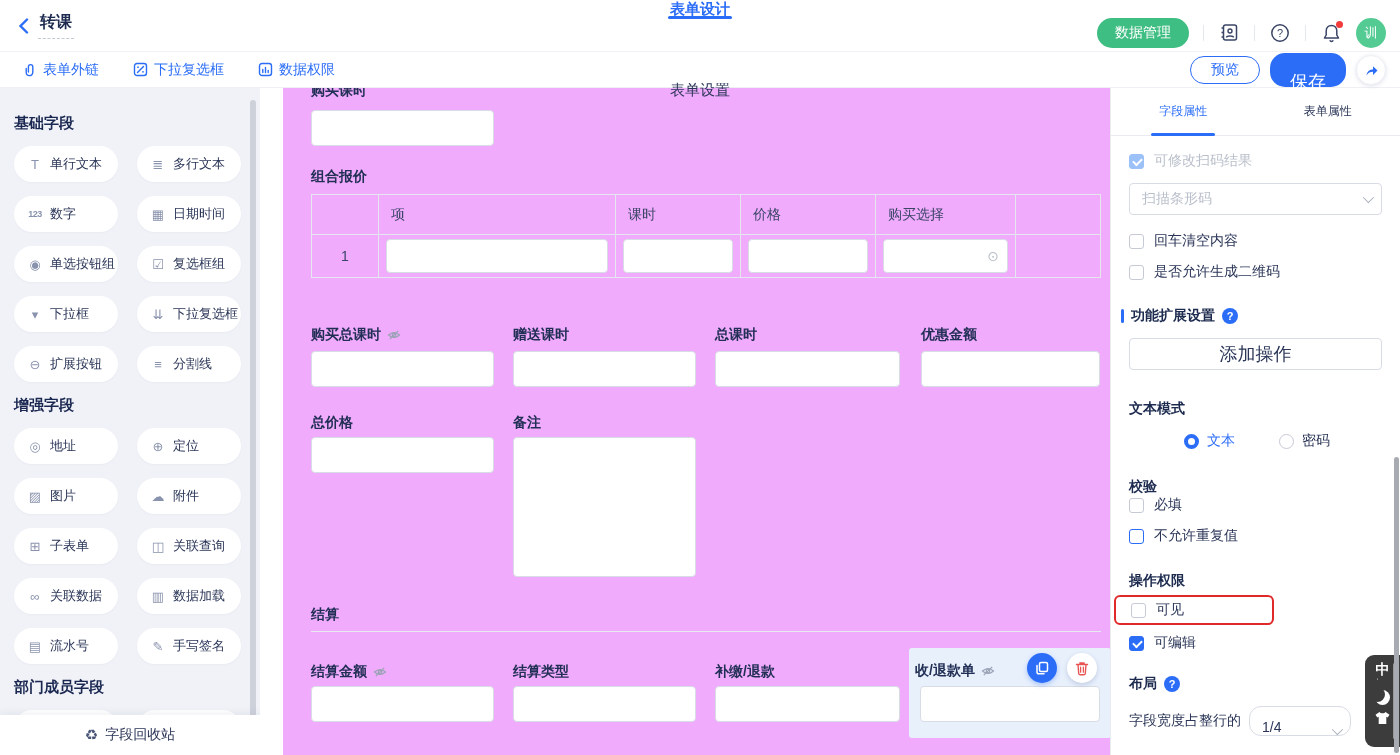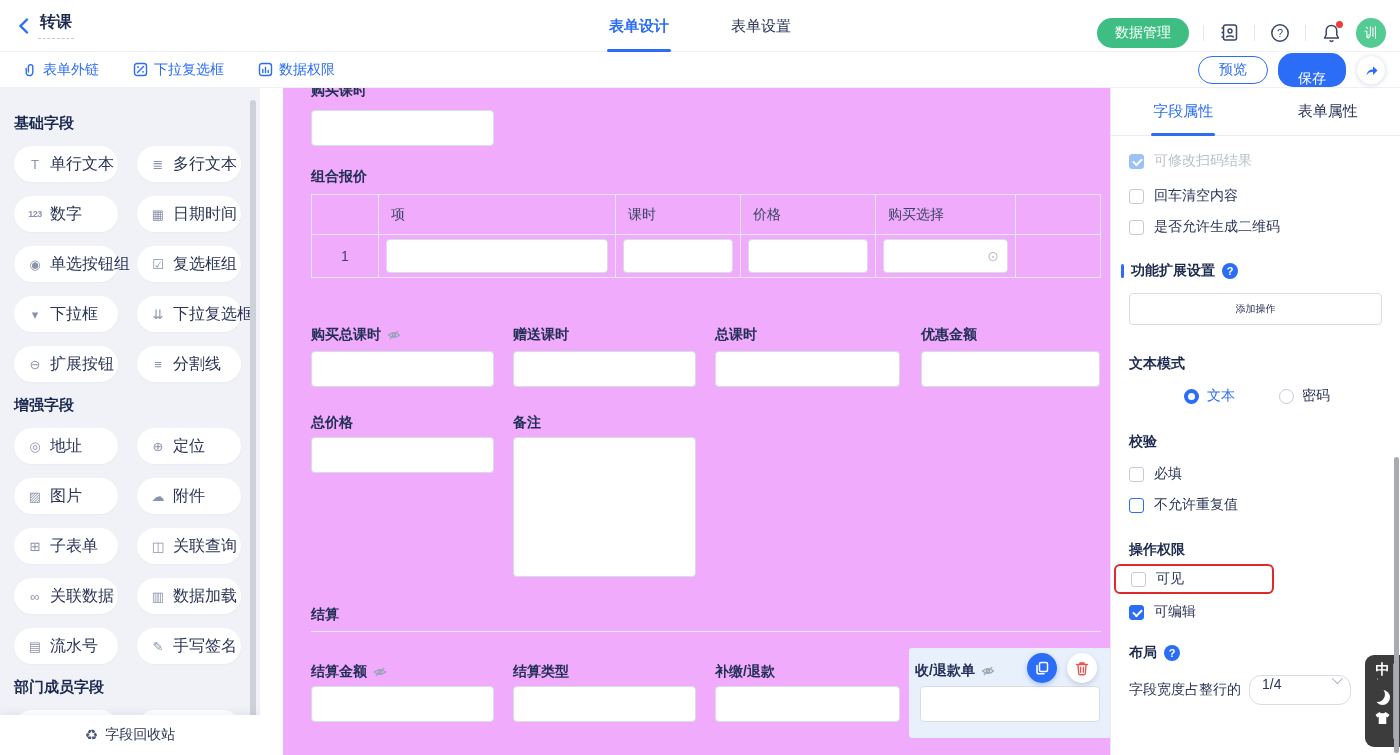--- a/index.html
+++ b/index.html
@@ -4,49 +4,49 @@
 <style>
   * { margin:0; padding:0; box-sizing:border-box; }
   html,body { width:1400px; height:755px; overflow:hidden; }
   body { font-family:"Liberation Sans","DejaVu Sans",sans-serif; background:#fff; position:relative; color:#243158; font-size:14px; }
 
   
   .header { position:absolute; left:0; top:0; width:1400px; height:52px; background:#fff; border-bottom:1px solid #f0f1f5; display:flex; align-items:center; z-index:30; }
   .back { display:flex; align-items:center; gap:9px; margin-left:18px; cursor:pointer; }
   .back svg { display:block; }
   .doc-title { font-size:16px; font-weight:bold; color:#1d2b4f; border-bottom:1px dashed #c3c8d3; padding:0 2px 5px 2px; }
-  .header-tabs { position:absolute; left:50%; top:0; transform:translateX(-50%); height:52px; display:flex; gap:62px; }
+  .header-tabs { position:absolute; left:50%; top:0; transform:translateX(-50%); height:52px; display:flex; gap:62px;flex-direction:column; }
   .h-tab { height:52px; display:flex; align-items:center; font-size:15px; color:#2a3557; position:relative; cursor:pointer; }
   .h-tab.active { color:#2b6df6; font-weight:bold; }
   .h-tab.active:after { content:""; position:absolute; left:50%; transform:translateX(-50%); bottom:0; width:64px; height:3px; background:#2b6df6; border-radius:2px; }
   .header-right { position:absolute; right:14px; top:0; height:65px; display:flex; align-items:center; gap:14px; }
   .btn-green { background:#3fbe83; color:#fff; border:none; height:30px; padding:0 18px; border-radius:16px; font-size:14px; cursor:pointer; }
   .h-divider { width:1px; height:16px; background:#e4e7ee; }
   .h-icon { width:22px; height:22px; display:flex; align-items:center; justify-content:center; position:relative; cursor:pointer; }
   .red-dot { position:absolute; top:-1px; right:-1px; width:7px; height:7px; border-radius:50%; background:#f23c3c; }
   .avatar { width:30px; height:30px; border-radius:50%; background:#55cb94; color:#fff; font-size:13px; display:flex; align-items:center; justify-content:center; cursor:pointer; }
 
   
   .toolbar { position:absolute; left:0; top:52px; width:1400px; height:36px; background:#fff; border-bottom:1px solid #eef0f4; display:flex; align-items:center; z-index:29; }
   .t-links { display:flex; gap:34px; margin-left:22px; }
   .t-link { display:flex; align-items:center; gap:6px; color:#2b6df6; font-size:14px; cursor:pointer; }
   .t-right { position:absolute; right:14px; display:flex; align-items:center; gap:10px; }
   .btn-preview { height:28px; padding:0 20px; border-radius:15px; border:1px solid #2b6df6; color:#2b6df6; background:#fff; font-size:14px; cursor:pointer; }
-  .btn-save { height:28px; padding:17px 20px; border-radius:15px; border:none; color:#fff; background:#2b6df6; font-size:14px; cursor:pointer; }
+  .btn-save { height:28px; padding:17px 20px; border-radius:15px; border:none; color:#fff; background:#2b6df6; font-size:18px; cursor:pointer; }
   .btn-share { width:30px; height:30px; border-radius:50%; background:#fff; border:1px solid #eef0f5; box-shadow:0 1px 4px rgba(40,60,120,.15); display:flex; align-items:center; justify-content:center; cursor:pointer; }
 
   
   .sidebar { position:absolute; left:0; top:88px; width:260px; height:667px; background:#f0f2f7; overflow:hidden; }
   .sb-inner { padding:14px 16px 0 14px; }
   .sb-title { font-size:15px; font-weight:bold; color:#1a2750; margin:12px 0 13px 0; }
   .pill-row { display:flex; gap:19px; margin-bottom:14px; }
   .pill { width:104px; height:36px; background:#fff; border-radius:18px; display:flex; align-items:center; padding-left:13px; gap:7px; cursor:pointer; box-shadow:0 1px 2px rgba(60,80,130,.04); }
   .pill .pi { color:#8a93ad; font-size:13px; width:16px; text-align:center; flex:0 0 auto; }
   .pill .pi.num { font-size:9px; font-weight:bold; letter-spacing:-0.5px; }
-  .pill .pl { color:#2a3557; font-size:16px; white-space:nowrap; }
+  .pill .pl { color:#2a3557; font-size:13px; white-space:nowrap; }
   .sb-scroll { position:absolute; left:250px; top:12px; width:6px; height:656px; border-radius:3px; background:#cdd1da; }
   .recycle { position:absolute; left:0; bottom:0; width:260px; height:40px; background:#fff; box-shadow:0 -2px 8px rgba(60,80,130,.08); display:flex; align-items:center; justify-content:center; gap:7px; color:#2a3557; font-size:14px; cursor:pointer; }
   .recycle .ri { color:#5b6residual480; }
 
   
   .canvas { position:absolute; left:260px; top:88px; width:850px; height:667px; background:#f0abfc; overflow:hidden;margin-left:23px; }
   .f-label { position:absolute; font-weight:bold; color:#222f55; font-size:14px; display:flex; align-items:center; gap:6px; }
   .ibox { position:absolute; background:#fff; border:1px solid #d8dce5; border-radius:4px; }
   .gtable { position:absolute; left:28px; top:106px; width:790px; border:1px solid #e4e7ed; display:grid; grid-template-columns:67px 237px 125px 135px 140px 84px; }
   .gcell { border-right:1px solid #e4e7ed; height:40px; display:flex; align-items:center; padding-left:12px; color:#3a4566; font-size:14px; }
@@ -61,46 +61,46 @@
   .sel-field .f-label { left:6px; top:14px; }
   .sel-field .ibox { left:11px; top:38px; width:180px; height:36px; }
   .act-btn { position:absolute; top:5px; width:30px; height:30px; border-radius:50%; display:flex; align-items:center; justify-content:center; cursor:pointer; }
   .act-copy { left:118px; background:#2b6df6; box-shadow:0 2px 5px rgba(43,109,246,.35); }
   .act-del { left:158px; background:#fff; box-shadow:0 2px 5px rgba(40,60,120,.2); }
   .cv-scroll { position:absolute; left:839px; top:112px; width:7px; height:548px; border-radius:4px; background:#b3b6be; }
 
   
   .panel { position:absolute; left:1110px; top:88px; width:290px; height:667px; background:#fff; border-left:1px solid #e9ebf1; }
   .p-tabs { height:48px; display:flex; border-bottom:1px solid #e9ebf1; }
-  .p-tab { flex:1; display:flex; align-items:center; justify-content:center; font-size:15px; color:#2a3557; position:relative; cursor:pointer; }
+  .p-tab { flex:1; display:flex; align-items:center; justify-content:center; font-size:12px; color:#2a3557; position:relative; cursor:pointer; }
   .p-tab.active { color:#2b6df6; }
   .p-tab.active:after { content:""; position:absolute; bottom:-1px; left:50%; transform:translateX(-50%); width:64px; height:3px; background:#2b6df6; border-radius:2px; }
   .p-body { padding:16px 18px 0 18px; }
   .cb-row { display:flex; align-items:center; gap:10px; font-size:14px; color:#2a3557; }
   .cb { width:15px; height:15px; border:1px solid #c6cad4; border-radius:3px; background:#fff; position:relative; flex:0 0 auto; cursor:pointer; }
   .cb.blue-border { border-color:#2b6df6; }
   .cb.checked { background:#2b6df6; border-color:#2b6df6; }
   .cb.disabled-checked { background:#9cc0f8; border-color:#9cc0f8; }
   .cb.checked:after, .cb.disabled-checked:after { content:""; position:absolute; left:3px; top:3px; width:7px; height:4px; border-left:2px solid #fff; border-bottom:2px solid #fff; transform:rotate(-45deg); }
   .txt-disabled { color:#b9bfca; }
   .select { height:32px; border:1px solid #d8dce5; border-radius:4px; display:flex; align-items:center; justify-content:space-between; padding:0 10px 0 12px; cursor:pointer; background:#fff; }
   .select .ph { color:#b9bfca; font-size:14px; }
   .chev { width:8px; height:8px; border-right:1.6px solid #aab0bd; border-bottom:1.6px solid #aab0bd; transform:rotate(45deg) translateY(-2px); }
   .sec-head { display:flex; align-items:center; gap:7px; font-size:14px; font-weight:bold; color:#1d2b4f; }
   .blue-bar { width:3px; height:14px; background:#2b6df6; border-radius:2px; }
   .q-icon { width:16px; height:16px; border-radius:50%; background:#2b6df6; color:#fff; font-size:11px; display:flex; align-items:center; justify-content:center; font-weight:bold; cursor:pointer; }
-  .btn-plain { width:100%; height:32px; background:#fff; border:1px solid #d8dce5; border-radius:4px; color:#2a3557; font-size:10px; cursor:pointer; }
+  .btn-plain { width:100%; height:32px; background:#fff; border:1px solid #d8dce5; border-radius:4px; color:#2a3557; font-size:18px; cursor:pointer; }
   .radio-row { display:flex; gap:44px; margin-left:55px; }
   .radio-item { display:flex; align-items:center; gap:8px; font-size:14px; color:#2a3557; cursor:pointer; }
   .radio { width:15px; height:15px; border-radius:50%; border:1px solid #c6cad4; background:#fff; flex:0 0 auto; }
   .radio.on { border:4.5px solid #2b6df6; }
   .radio-item.on-label { color:#2b6df6;font-family:Liberation Mono, monospace; }
   .red-box { margin-left:-15px; padding-left:15px; width:160px; height:30px; border:2.5px solid #e02a2a; border-radius:4px; display:flex; align-items:center; }
   .width-row { display:flex; align-items:center; gap:8px; font-size:14px; color:#2a3557; }
-  .w-select { width:102px; height:30px; border:1px solid #d8dce5; border-radius:12px; display:flex; align-items:flex-start; justify-content:space-between; padding:0 10px 0 12px; cursor:pointer; }
+  .w-select { width:102px; height:30px; border:1px solid #d8dce5; border-radius:12px; display:flex; align-items:flex-end; justify-content:space-between; padding:0 10px 0 12px; cursor:pointer; }
   .p-scroll { position:absolute; left:284px; top:369px; width:5px; height:296px; border-radius:3px; background:#a8abb2; }
 
   
   .widget { position:absolute; right:0; top:655px; width:35px; height:92px; background:#3c3c3c; border-radius:9px 0 0 9px; z-index:40; display:flex; flex-direction:column; align-items:center; padding-top:7px; gap:2px; }
   .widget .zh { color:#fff; font-size:14px; font-weight:bold; line-height:15px; cursor:pointer; }
   .widget .zh-mark { color:#ddd; font-size:8px; line-height:6px; margin-left:-10px; }
   .moon { width:15px; height:15px; border-radius:50%; box-shadow:inset -5px -3px 0 0 #fff; margin:3px 0 4px 0; cursor:pointer; }
   .widget svg { cursor:pointer; }
   .widget .w-scroll { position:absolute; right:4px; top:8px; width:3px; height:76px; background:#9a9a9a; border-radius:2px; }
 
@@ -412,20 +412,24 @@
 <div class="panel">
   <div class="p-tabs">
     <div class="p-tab active">字段属性</div>
     <div class="p-tab">表单属性</div>
   </div>
   <div class="p-body">
     <div class="cb-row">
       <span class="cb disabled-checked"></span>
       <span class="txt-disabled">可修改扫码结果</span>
     </div>
+    <div class="select" style="margin-top:13px;">
+      <span class="ph">扫描条形码</span>
+      <span class="chev"></span>
+    </div>
     <div class="cb-row" style="margin-top:17px;">
       <span class="cb"></span>
       <span>回车清空内容</span>
     </div>
     <div class="cb-row" style="margin-top:13px;">
       <span class="cb"></span>
       <span>是否允许生成二维码</span>
     </div>
 
     <div class="sec-head" style="margin-top:26px; margin-left:-8px;">
@@ -445,21 +449,21 @@
         </div>
       <div class="radio-item">
           <span class="radio"></span>
           <span>密码</span>
         </div>
     </div>
 
     <div class="sec-head" style="margin-top:28px;">
         <span>校验</span>
       </div>
-    <div class="cb-row" style="margin-top:14px;">
+    <div class="cb-row" style="">
       <span class="cb"></span>
       <span>必填</span>
     </div>
     <div class="cb-row" style="margin-top:13px;">
       <span class="cb blue-border"></span>
       <span>不允许重复值</span>
     </div>
 
     <div class="sec-head" style="margin-top:27px;">
         <span>操作权限</span>

